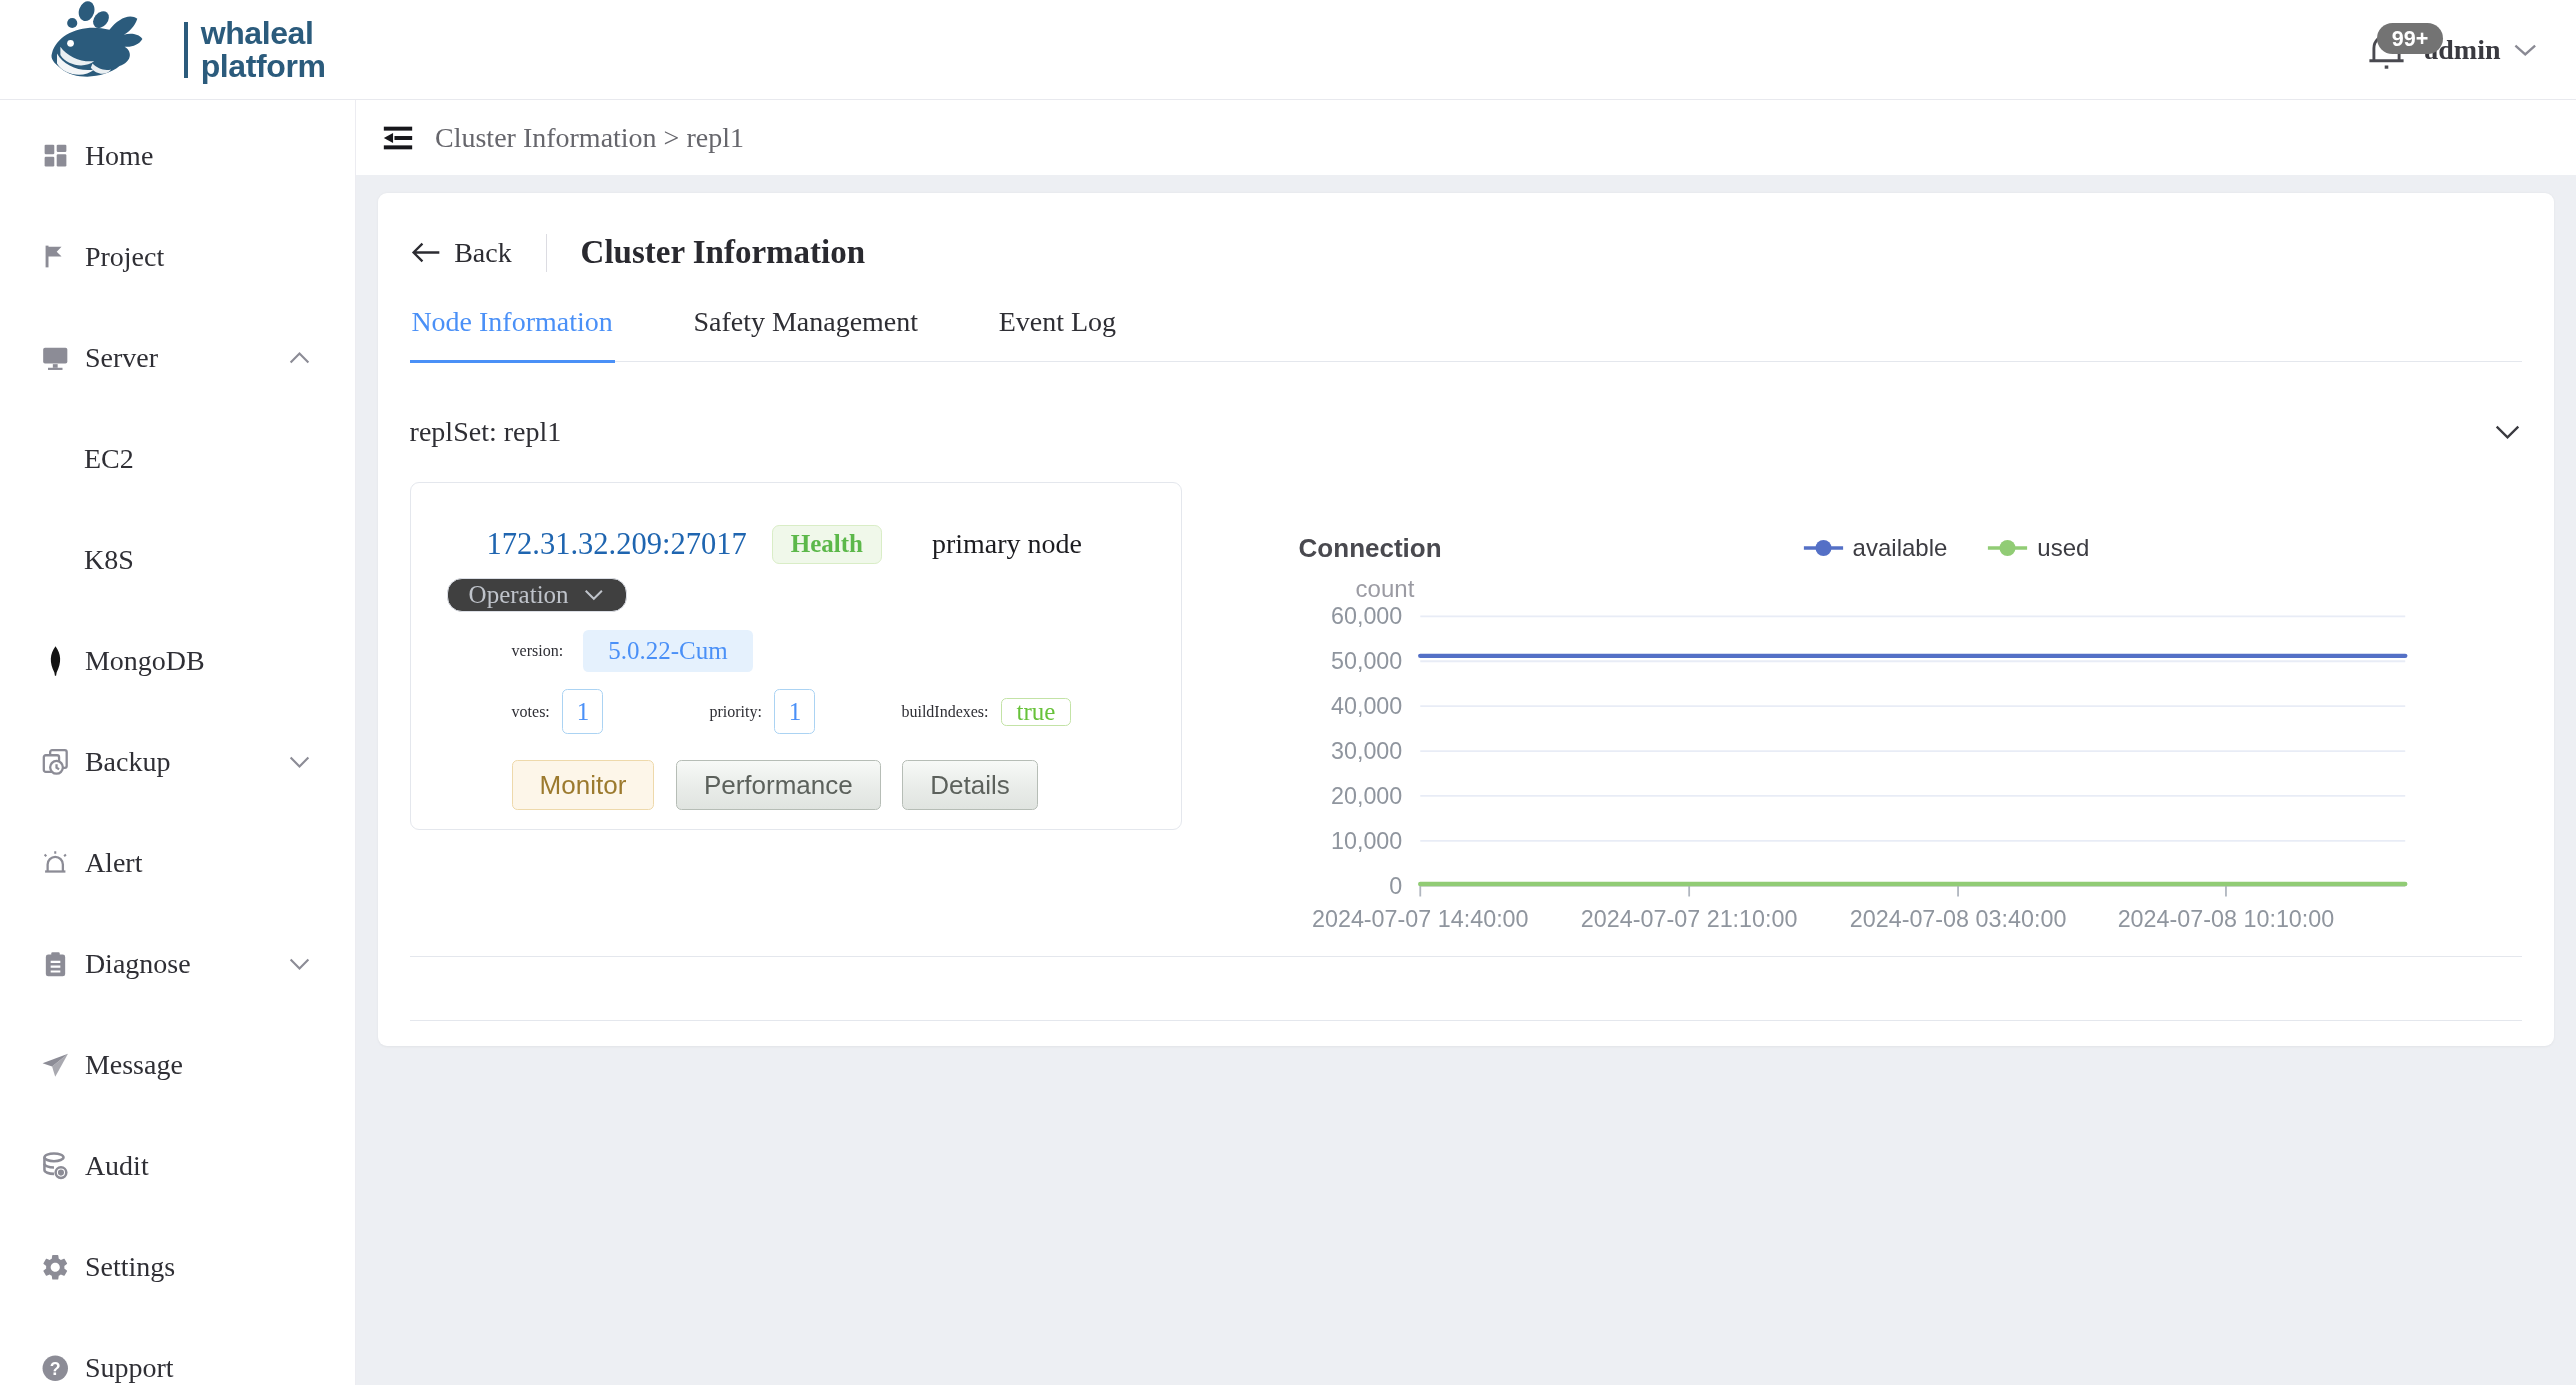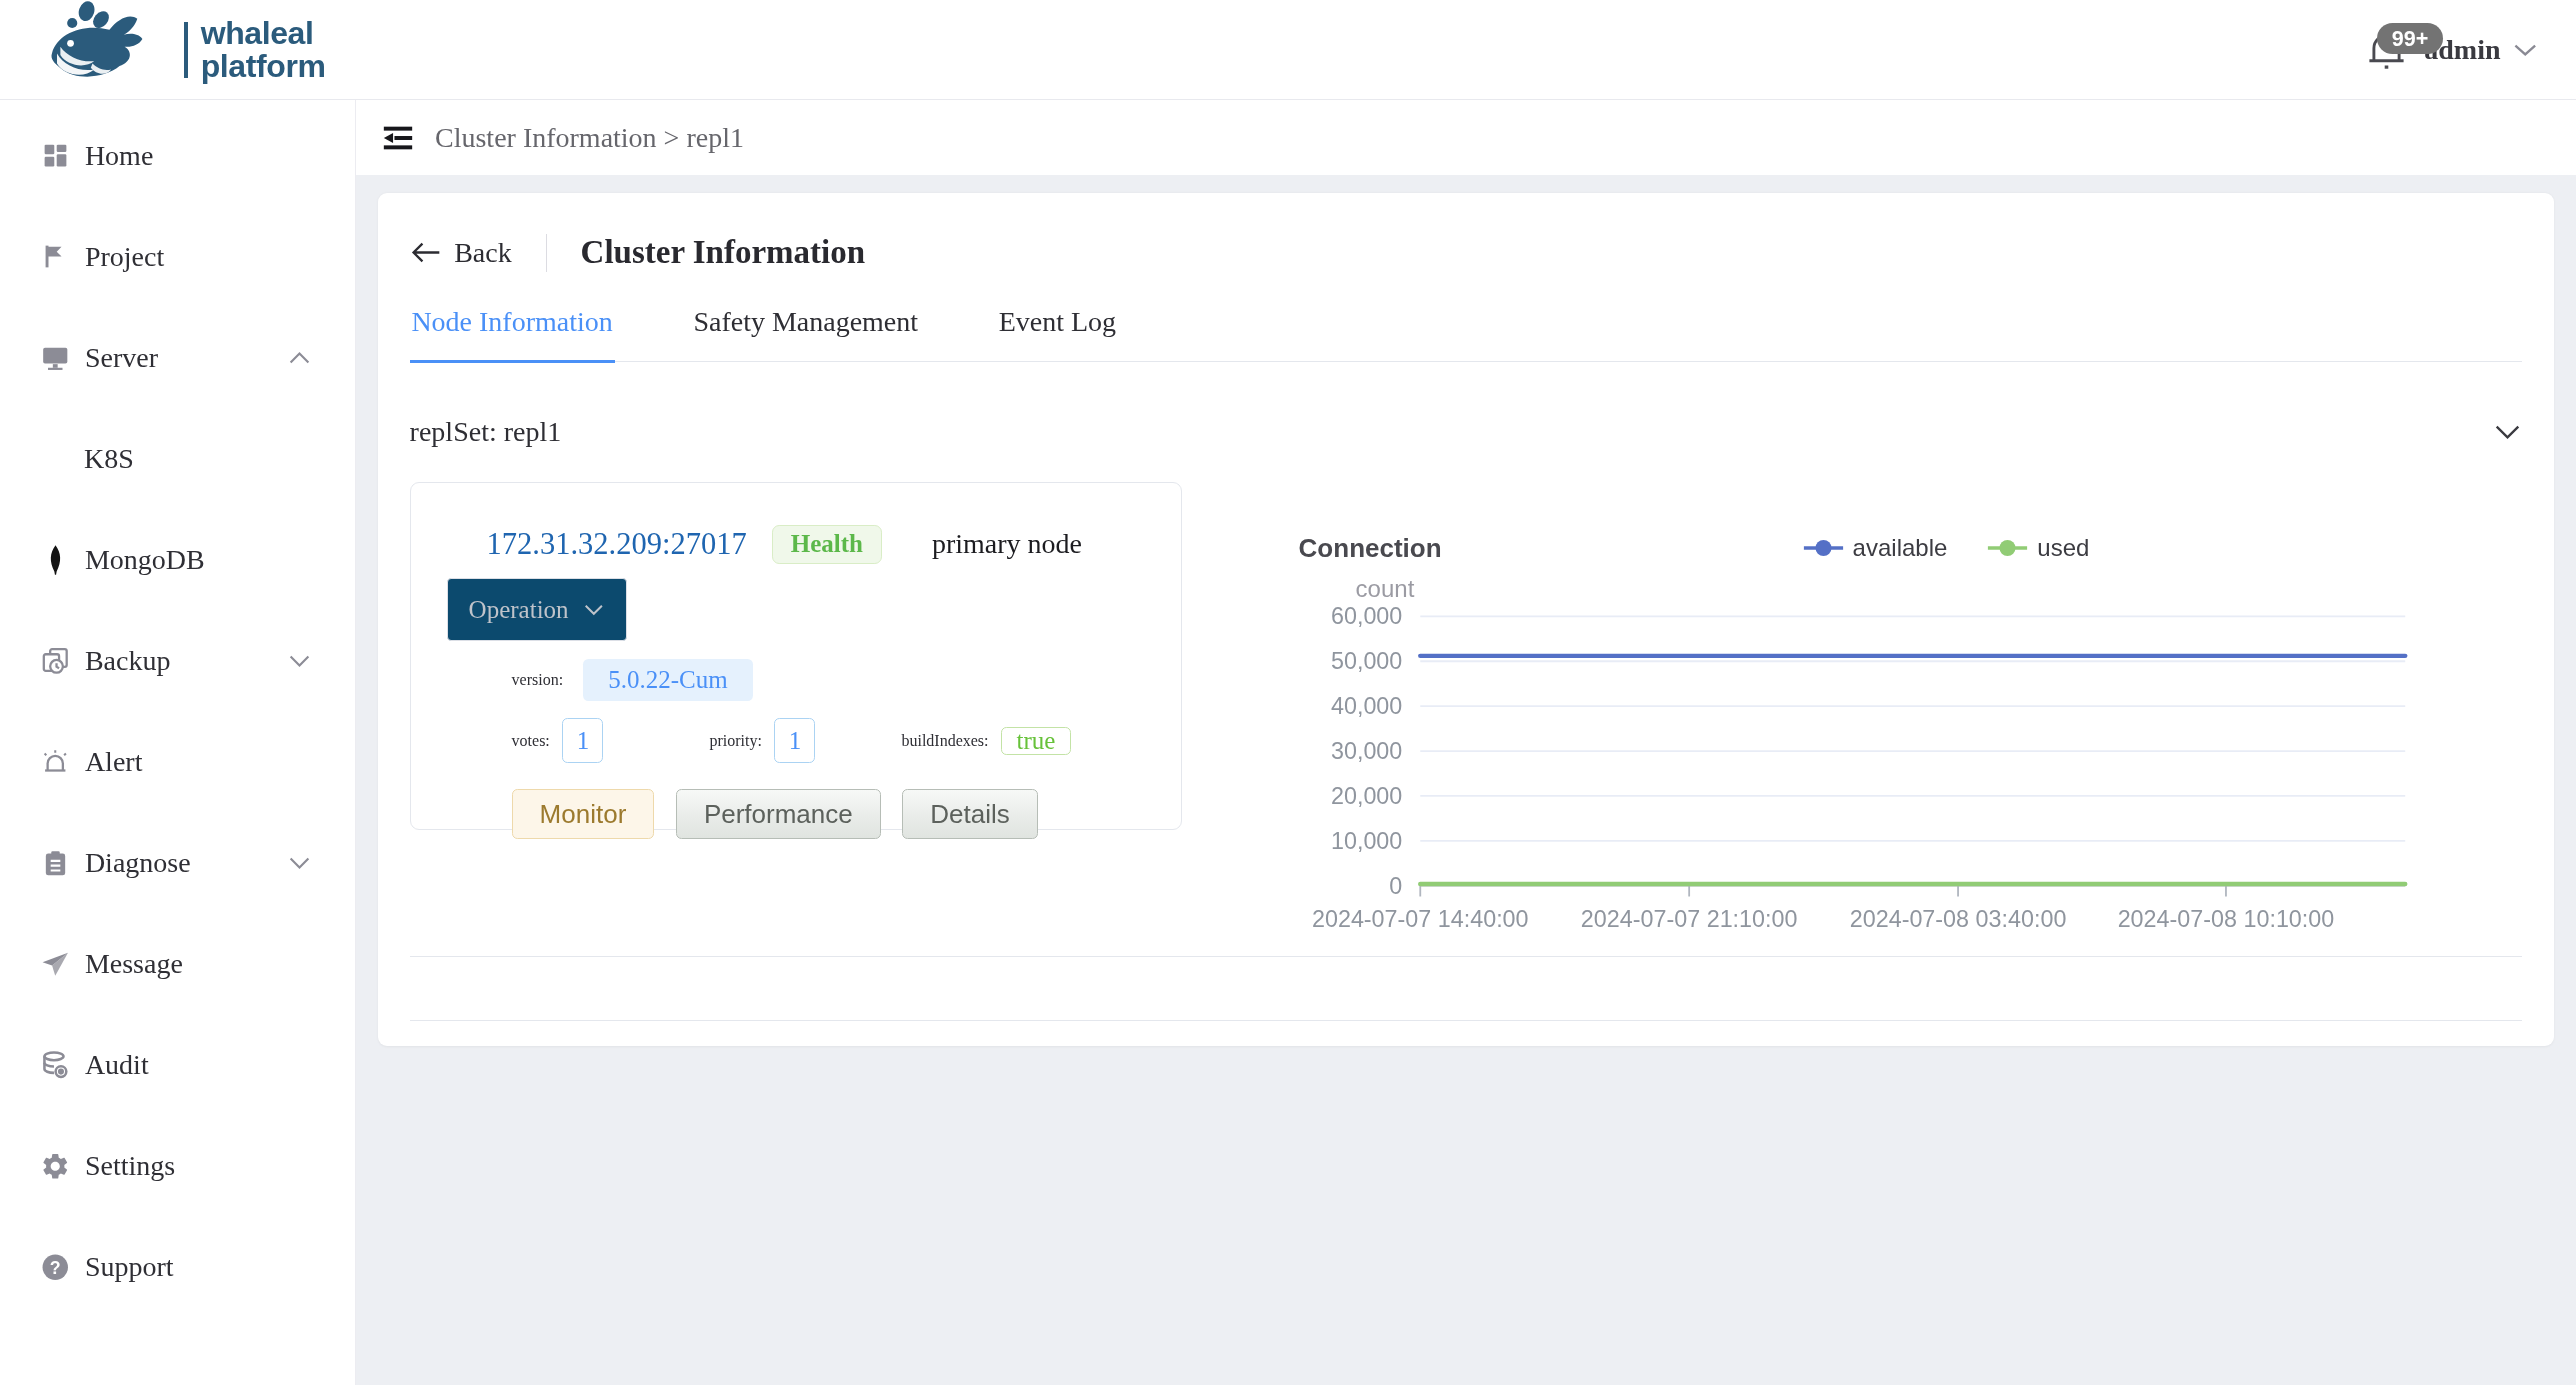--- a/index.html
+++ b/index.html
@@ -60,23 +60,23 @@
   
   .node-row { margin-top:30.5px; display:flex; }
 
   .node-panel { width:772px; height:348px; border:0.9px solid #e4e7ed; border-radius:9px;
                 padding:36px 36px 9px 36px; flex:0 0 auto; }
   .np-row1 { display:flex; align-items:center; height:50px; margin-left:40px; }
   .node-ip { font-size:30.5px; color:#1f65b0; cursor:pointer; }
   .health-badge { margin-left:25px; font-size:25px; font-weight:bold; color:#5cb84a; background:#f0f8ea;
                   border:0.9px solid #d9edc6; border-radius:7.2px; padding:4.5px 18px; }
   .role-label { margin-left:50px; font-size:28px; color:#1c1c20; }
-  .op-btn { margin-top:9px; width:180px; height:63px; border:0.9px solid #dcdfe6; border-radius:4px;
+  .op-btn { margin-top:9px; width:180px; height:34px; border:0.9px solid #dcdfe6; border-radius:15px;
             display:flex; align-items:center; justify-content:center; gap:14.4px; cursor:pointer;
-            font-size:25px; color:#bfc3ca; background:#0c4a6e; }
+            font-size:25px; color:#bfc3ca; background:#404040; }
   .np-field-row { display:flex; align-items:center; margin-left:65px; }
   .row-version { margin-top:14.4px; height:49px; }
   .row-votes { margin-top:12.6px; height:47px; }
   .field-label { font-size:16px; color:#2e2e34; }
   .version-chip { margin-left:20px; background:#e5f1fd; color:#4a90f7; font-size:25px;
                   border-radius:5.4px; padding:7.2px 25px; }
   .num-box { margin-left:12.6px; min-width:41px; height:45px; border:0.9px solid #abd3f3; border-radius:5.4px;
              color:#4a90f7; font-size:25px; display:flex; align-items:center; justify-content:center; padding:0 10.8px; }
   .bool-box { margin-left:12.6px; height:28px; border:0.9px solid #c3e3a6; border-radius:5.4px;
               color:#67c23a; font-size:25px; display:flex; align-items:center; justify-content:center; padding:0 14.4px; }
@@ -180,20 +180,23 @@
             <rect x="10" y="17.5" width="4" height="3"></rect>
             <rect x="6" y="20.5" width="12" height="1.8"></rect>
           </svg>
         </span>
         <span class="side-label">Server</span>
         <svg class="side-chevron" width="25" height="16" viewBox="0 0 28 18">
           <polyline points="4,14 14,4 24,14" fill="none" stroke="#8c8c96" stroke-width="2.4"></polyline>
         </svg>
       </div>
 
+      <div class="side-item child">
+        <span class="side-label">EC2</span>
+      </div>
 
       <div class="side-item child">
         <span class="side-label">K8S</span>
       </div>
 
       <div class="side-item">
         <span class="side-icon">
           <svg width="29" height="32" viewBox="0 0 24 28">
             <path d="M12 1 C7 8 6.5 15 11 24 L11.5 27 h1 L13 24 C17.5 15 17 8 12 1 Z" fill="#141414"></path>
           </svg>

